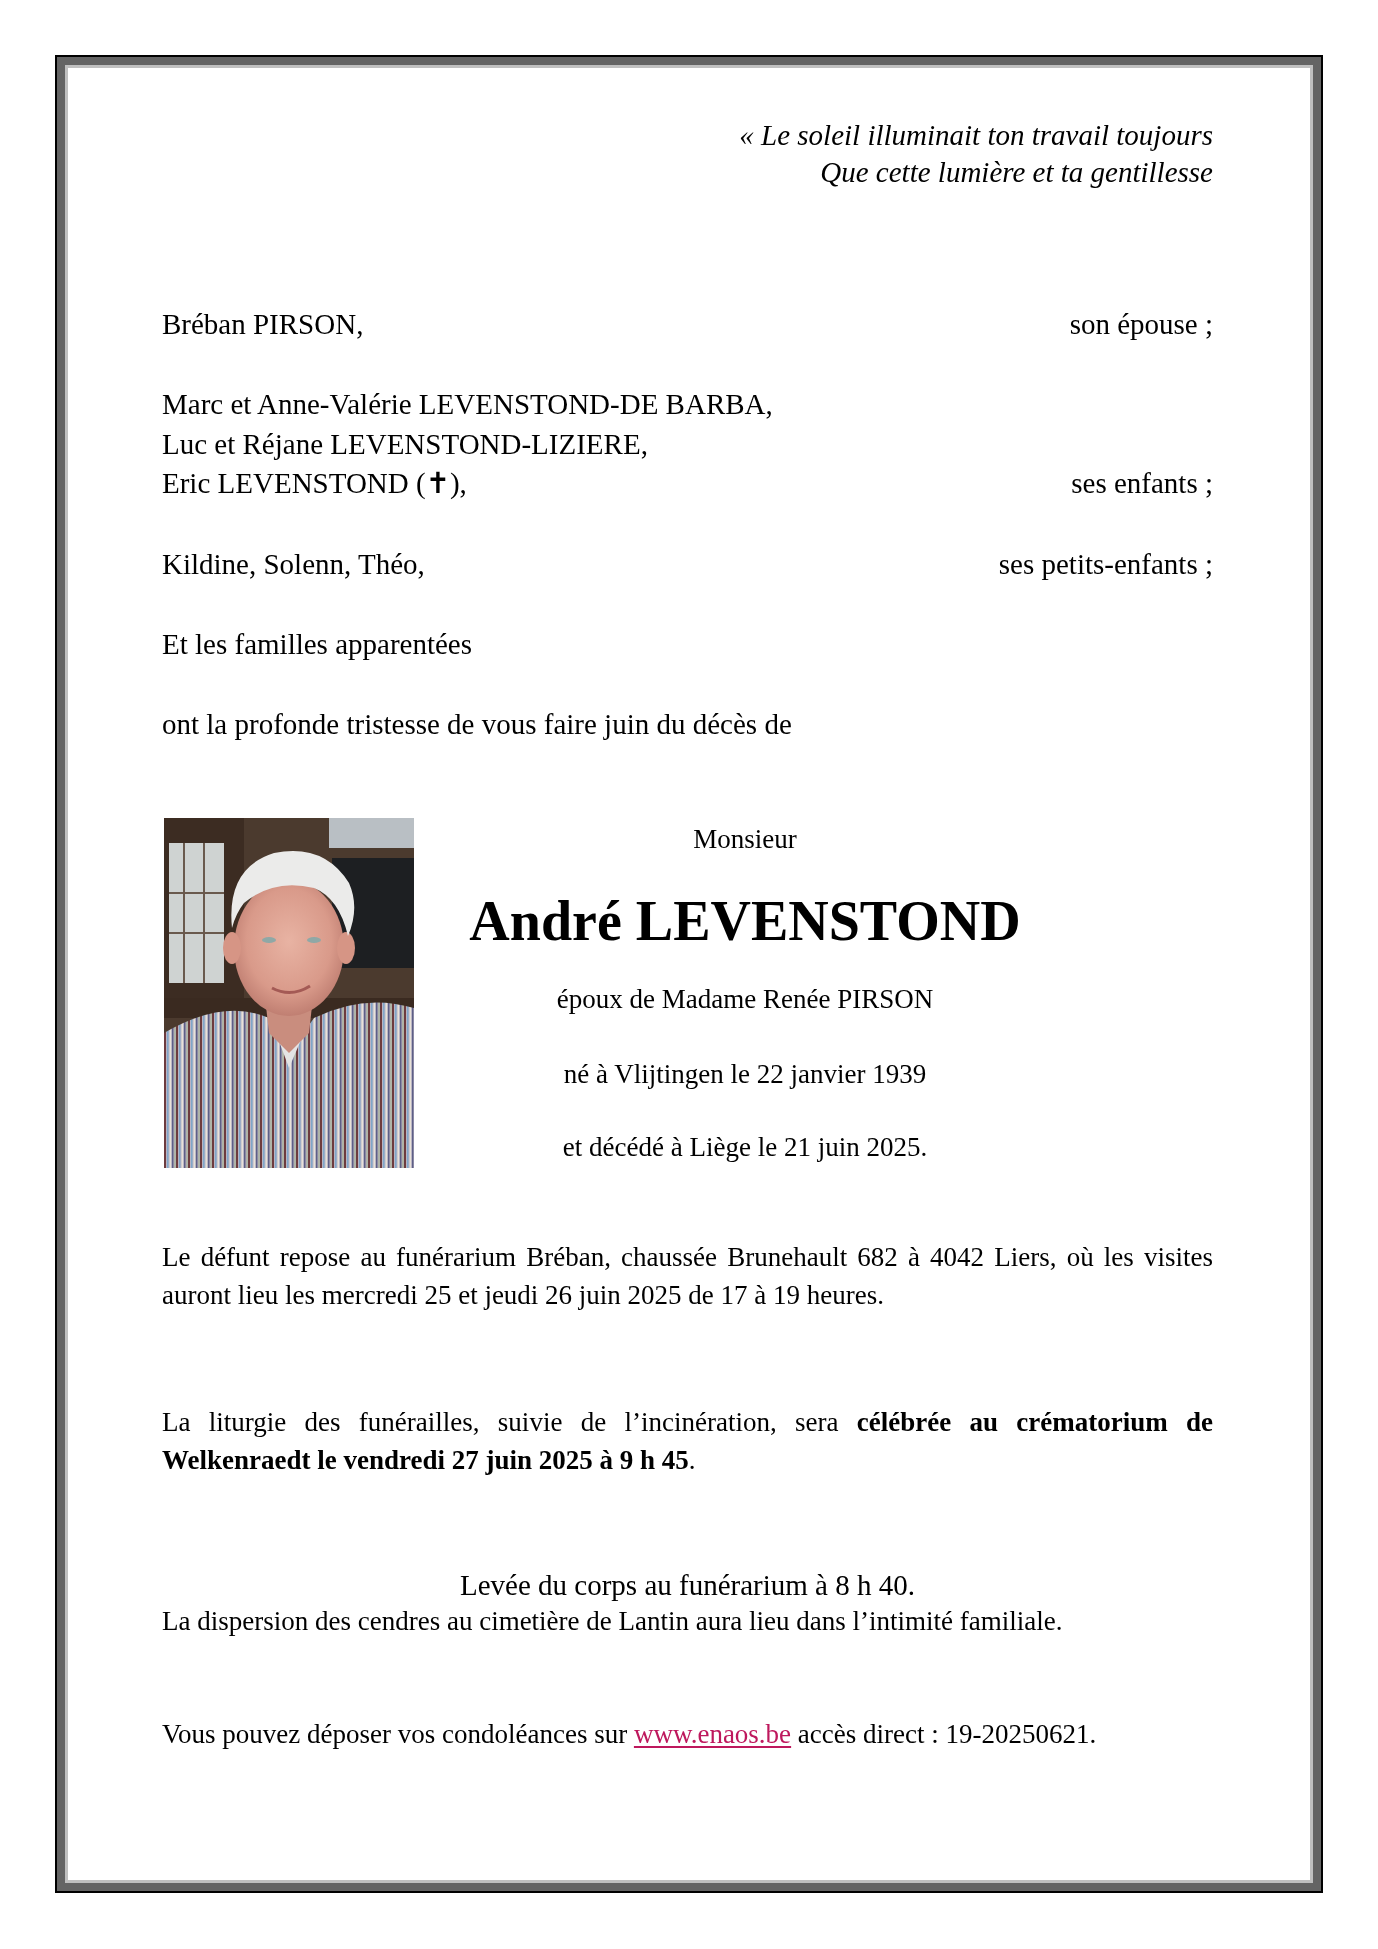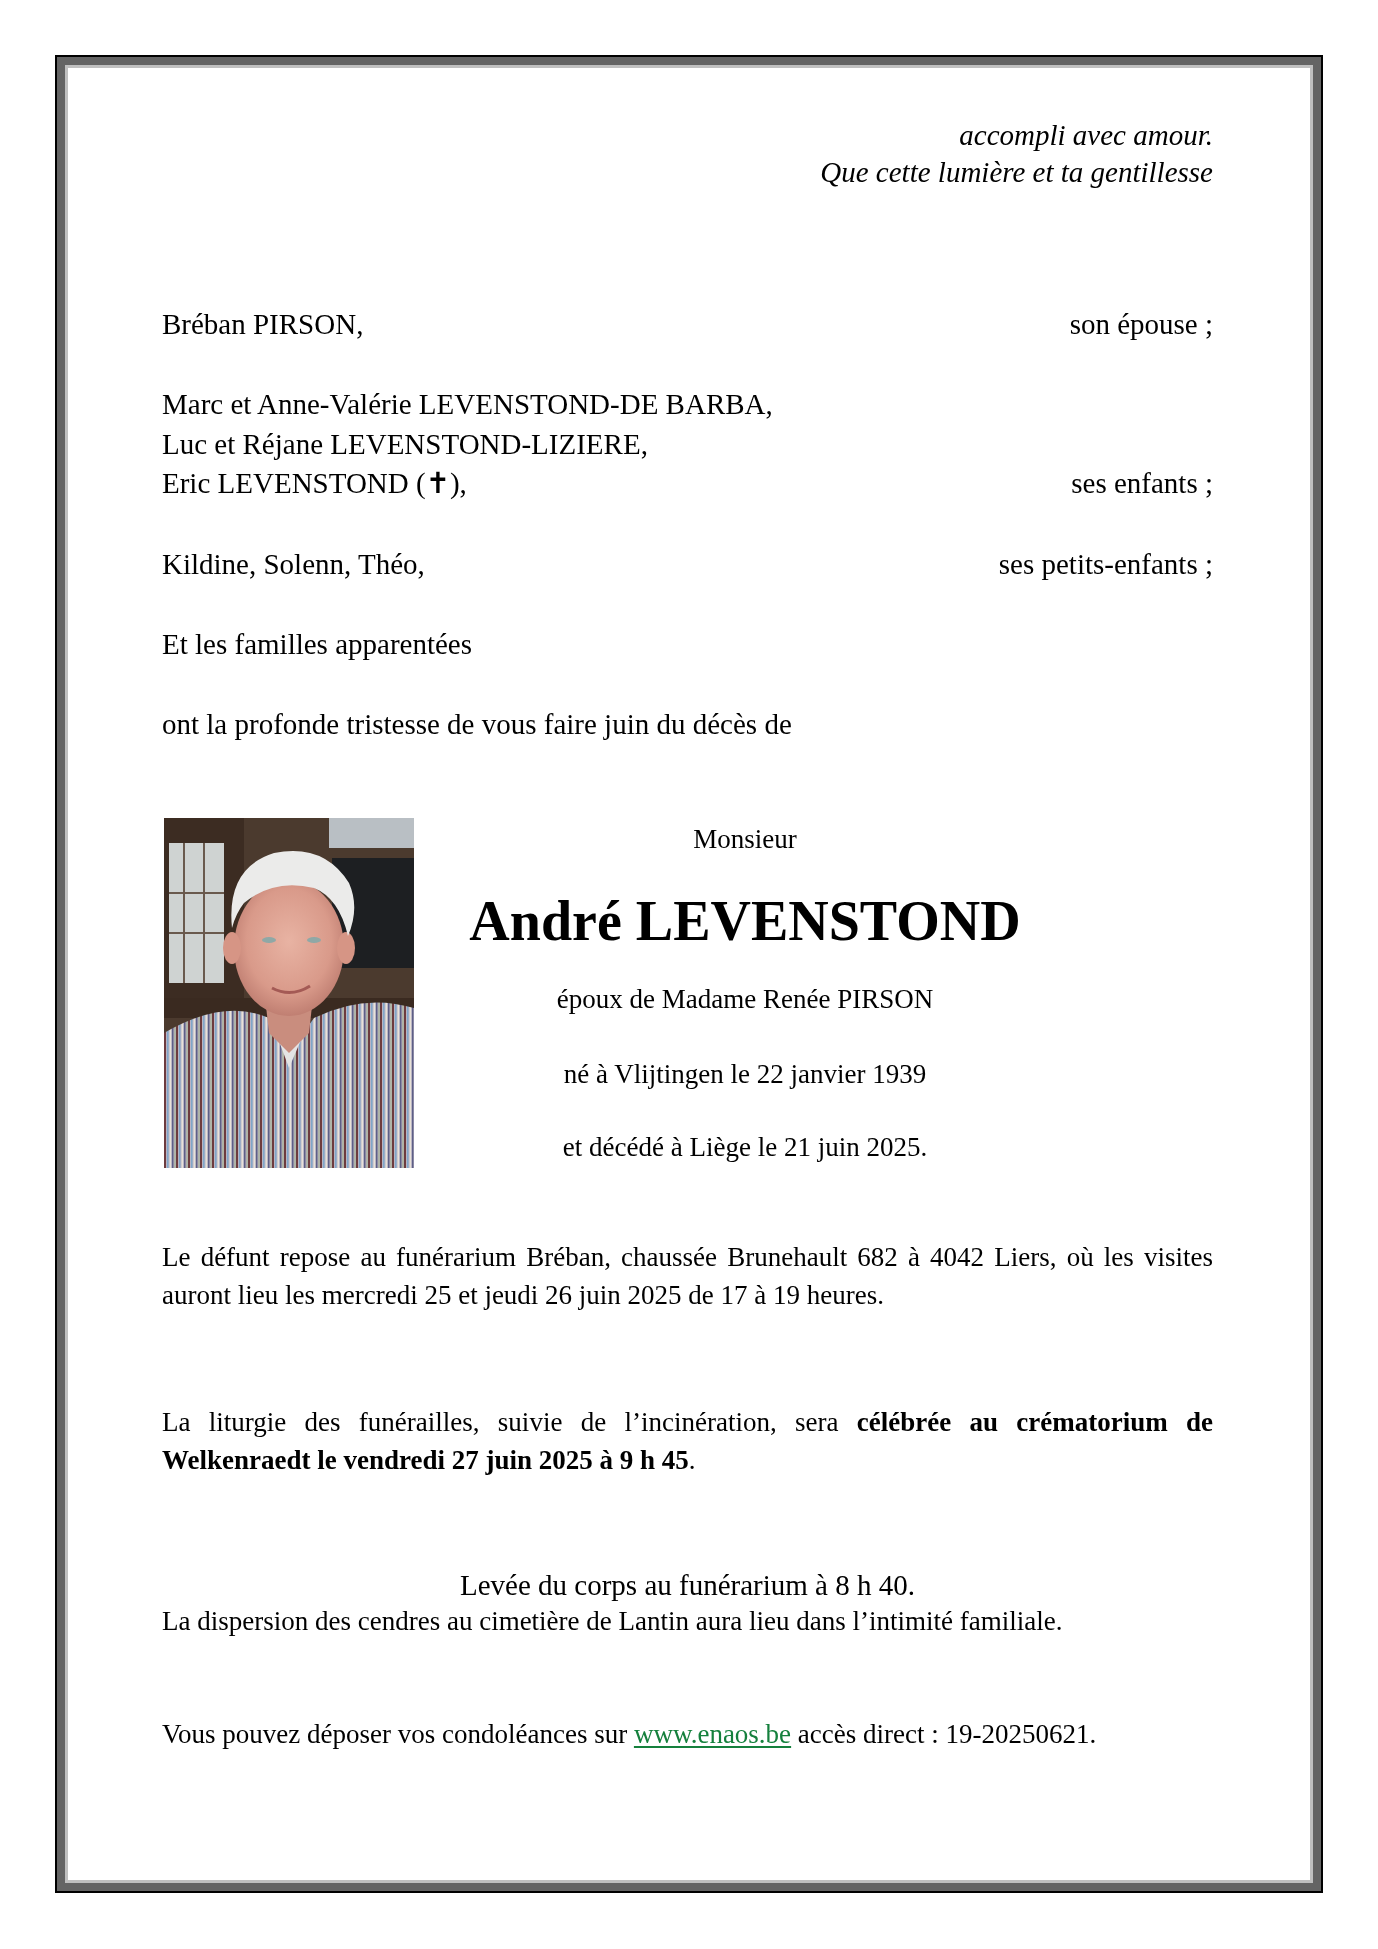--- a/index.html
+++ b/index.html
@@ -89,38 +89,38 @@
     .para b { font-weight: bold; }
     .centered-line {
       position: absolute;
       left: 162px;
       width: 1051px;
       text-align: center;
       font-size: 29px;
       line-height: 29px;
     }
     .link {
-      color: #15803d;
+      color: #be185d;
       text-decoration: underline;
       text-decoration-thickness: 2px;
       text-underline-offset: 3px;
       cursor: pointer;
     }
   </style>
 </head>
 <body>
 
 <div class="frame">
   <div class="frame-mid">
     <div class="frame-inner"></div>
   </div>
 </div>
 
 <div class="quote">
-  <div>accompli avec amour.</div>
+  <div>« Le soleil illuminait ton travail toujours</div>
   <div>Que cette lumière et ta gentillesse</div>
 </div>
 
 <div class="row" style="top:310px;">
   <span>Bréban PIRSON,</span>
   <span class="right">son épouse ;</span>
 </div>
 
 <div class="row" style="top:390px;">
   <span>Marc et Anne-Valérie LEVENSTOND-DE BARBA,</span>

